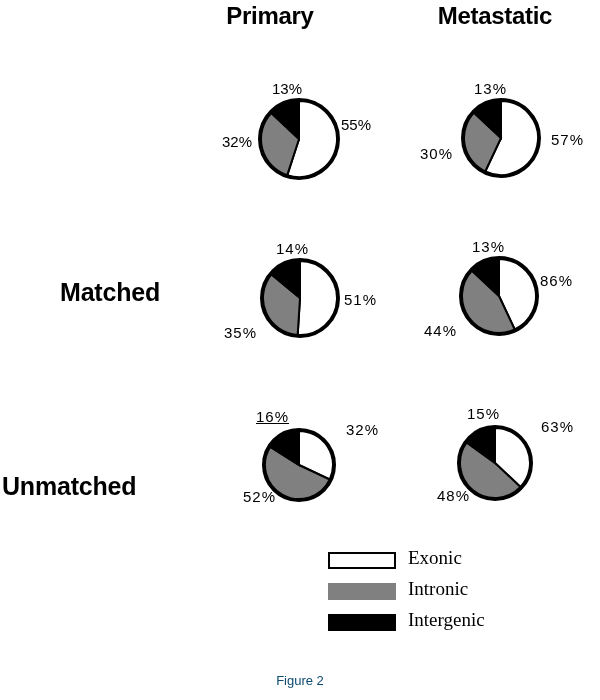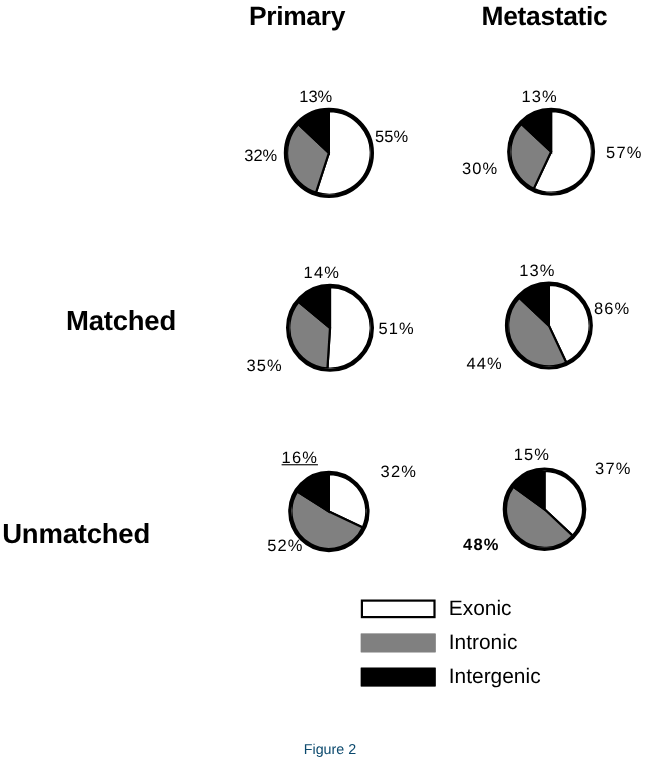--- a/index.html
+++ b/index.html
@@ -49,22 +49,23 @@
     position:absolute;
     font-size:15px;
     white-space:nowrap;
     letter-spacing:1px;
     color:#000;
   }
   .pct.tight{letter-spacing:0px;}
 
   .legend{position:absolute;left:328px;top:538px;}
   .legend-row{
-    display:flex;align-items:center;
+    display:flex;align-items:flex-end;
     height:31px;
+    font-family:Liberation Serif, serif;
   }
   .swatch{
     width:68px;height:17px;
     border:2px solid #000;
     box-sizing:border-box;
     margin-right:12px;
   }
   .sw-exonic{background:#ffffff;}
   .sw-intronic{background:#808080;border-color:#808080;}
   .sw-intergenic{background:#000000;border-color:#000000;}
@@ -157,22 +158,22 @@
 
   <div class="pie-cell">
     <div class="pie" id="pie-unmatched-metastatic" style="left:457px;top:425px;width:76px;height:76px;">
         <svg width="70" height="70" viewBox="0 0 70 70">
           <path d="M 35 35 L 35 0 A 35 35 0 0 1 60.513901959749404 58.95914870750411 Z" fill="#ffffff" stroke="#000" stroke-width="2"></path>
           <path d="M 35 35 L 60.513901959749404 58.95914870750411 A 35 35 0 0 1 6.684405196876835 14.427516169763443 Z" fill="#808080" stroke="#000" stroke-width="2"></path>
           <path d="M 35 35 L 6.684405196876835 14.427516169763443 A 35 35 0 0 1 34.99999999999999 0 Z" fill="#000000" stroke="#000" stroke-width="2"></path>
         </svg>
       </div>
     <div class="pct" style="left:467px;top:405px;">15%</div>
-    <div class="pct" style="left:421px;top:487px;font-weight:bold;">48%</div>
-    <div class="pct" style="left:541px;top:418px;">37%</div>
+    <div class="pct" style="left:437px;top:487px;">48%</div>
+    <div class="pct" style="left:541px;top:418px;">63%</div>
   </div>
 
   <div class="legend">
     <div class="legend-row">
       <span class="swatch sw-exonic"></span>
       <span class="legend-label">Exonic</span>
     </div>
     <div class="legend-row">
       <span class="swatch sw-intronic"></span>
       <span class="legend-label">Intronic</span>

